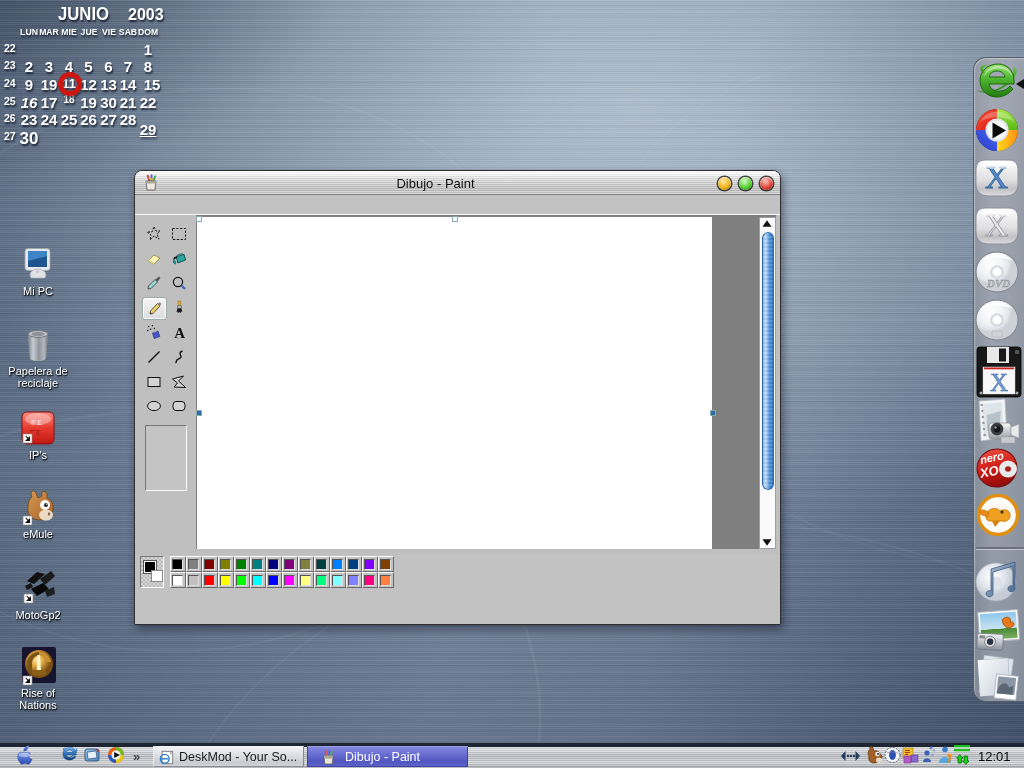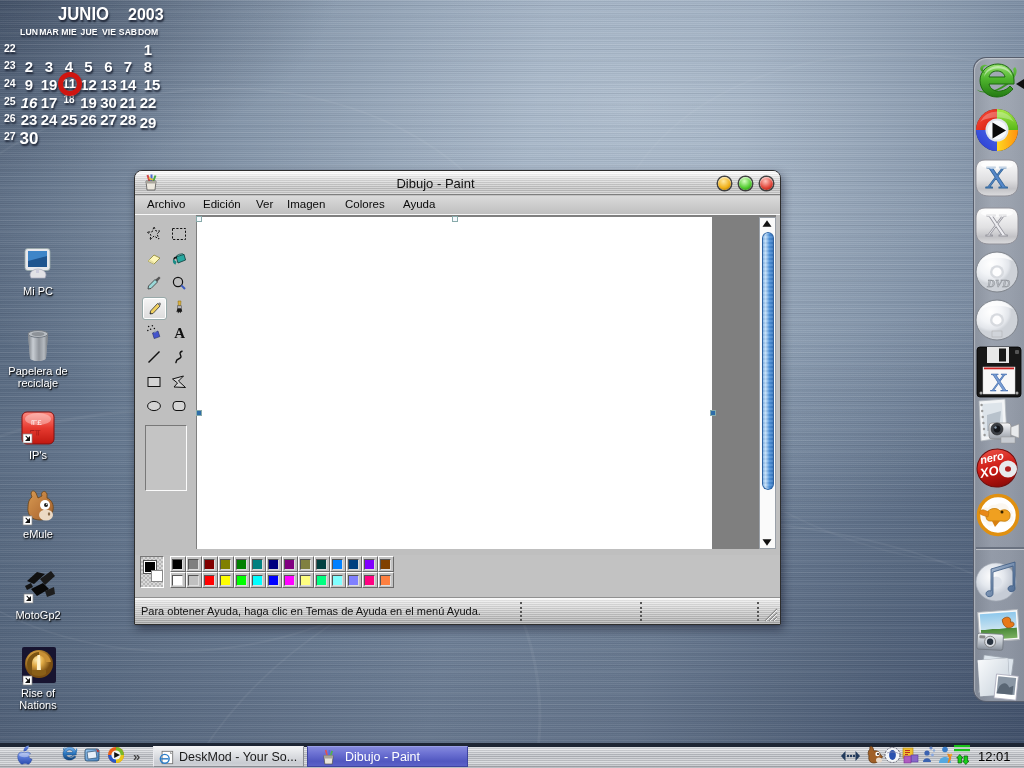--- a/index.html
+++ b/index.html
@@ -64,21 +64,21 @@
 <div class="cal-t" style="left:88.5px; top:93.6px; font-size:15px; transform:translateX(-50%);">19</div>
 <div class="cal-t" style="left:108.5px; top:93.6px; font-size:15px; transform:translateX(-50%);">30</div>
 <div class="cal-t" style="left:128.0px; top:93.6px; font-size:15px; transform:translateX(-50%);">21</div>
 <div class="cal-t" style="left:148.0px; top:93.6px; font-size:15px; transform:translateX(-50%);">22</div>
 <div class="cal-t" style="left:29.0px; top:111.3px; font-size:15px; transform:translateX(-50%);">23</div>
 <div class="cal-t" style="left:49.0px; top:111.3px; font-size:15px; transform:translateX(-50%);">24</div>
 <div class="cal-t" style="left:69.0px; top:111.3px; font-size:15px; transform:translateX(-50%);">25</div>
 <div class="cal-t" style="left:88.5px; top:111.3px; font-size:15px; transform:translateX(-50%);">26</div>
 <div class="cal-t" style="left:108.5px; top:111.3px; font-size:15px; transform:translateX(-50%);">27</div>
 <div class="cal-t" style="left:128.0px; top:111.3px; font-size:15px; transform:translateX(-50%);">28</div>
-<div class="cal-t" style="left:148.0px; top:114px; font-size:15px; transform:translateX(-50%);">29</div>
+<div class="cal-t" style="left:148.0px; top:121px; font-size:15px; transform:translateX(-50%);text-decoration:underline;">29</div>
 <div class="cal-t" style="left:29.0px; top:129.0px; font-size:17px; transform:translateX(-50%);">30</div>
 <div class="abs" style="left:57.5px; top:72px; width:24px; height:24px; border:5px solid #cf1510; border-radius:50%; box-shadow:1px 2px 2px rgba(10,15,30,0.55), inset 1px 1px 1px rgba(10,15,30,0.4);"></div>
 <div class="abs" style="left:24px; top:248px;"><svg width="28" height="32" viewBox="0 0 28 32">
 <rect x="1" y="0.5" width="25" height="22" rx="3" fill="#e8e8ec" stroke="#9aa" stroke-width="0.8"></rect>
 <rect x="4" y="3" width="19" height="16" fill="#2a6cb0"></rect>
 <path d="M4 12 L23 8 L23 19 L4 19 Z" fill="#1d4f86" opacity="0.8"></path>
 <path d="M4 3 h19 v5 l-19 5 z" fill="#3e85c8"></path>
 <path d="M6 27 a8 6 0 0 1 16 0 l-1 3 h-14 z" fill="#e2e2e6" stroke="#aab" stroke-width="0.7"></path>
 <rect x="12" y="22" width="3" height="3" fill="#ccd"></rect>
 </svg></div>
@@ -403,28 +403,20 @@
 <path d="M4.5 1 L7 9" stroke="#d04848" stroke-width="2"></path>
 <path d="M8.5 0.5 L8.5 9" stroke="#4868d0" stroke-width="2"></path>
 <path d="M12.5 1.5 L9.5 9" stroke="#48a848" stroke-width="2"></path>
 <path d="M6 4 L10 6" stroke="#e8c030" stroke-width="1.6"></path>
 <path d="M3 7 L13 7 L12 16 L4 16 Z" fill="#ece8de" stroke="#555" stroke-width="0.8"></path>
 <path d="M3 7 L13 7 L12.8 9.5 L3.2 9.5 Z" fill="#aaa69c"></path>
 </svg>
 <div class="abs" style="left:583px; top:6px; width:13px; height:13px; border-radius:50%; background:radial-gradient(circle at 42% 32%, #ffe9a0, #f0b018 58%, #8a6200); box-shadow:0 0 0 1.5px rgba(40,40,40,0.85), inset 0 1px 1px rgba(255,255,255,0.6);"></div>
 <div class="abs" style="left:604px; top:6px; width:13px; height:13px; border-radius:50%; background:radial-gradient(circle at 42% 32%, #d6ffc0, #52cc30 58%, #1a7a00); box-shadow:0 0 0 1.5px rgba(40,40,40,0.85), inset 0 1px 1px rgba(255,255,255,0.6);"></div>
 <div class="abs" style="left:625px; top:6px; width:13px; height:13px; border-radius:50%; background:radial-gradient(circle at 42% 32%, #ffc4bc, #e04438 58%, #8e1000); box-shadow:0 0 0 1.5px rgba(40,40,40,0.85), inset 0 1px 1px rgba(255,255,255,0.6);"></div>
-<div class="abs" style="left:0; top:25px; width:645px; height:18px; background:linear-gradient(180deg, #dadada, #bfbfbf); font-size:11.5px; color:#0a0a0a;">
-<span class="abs" style="left:12px; top:2px;">Archivo</span>
-<span class="abs" style="left:68px; top:2px;">Edición</span>
-<span class="abs" style="left:121px; top:2px;">Ver</span>
-<span class="abs" style="left:152px; top:2px;">Imagen</span>
-<span class="abs" style="left:210px; top:2px;">Colores</span>
-<span class="abs" style="left:268px; top:2px;">Ayuda</span>
-</div>
 <div class="abs" style="left:0; top:43px; width:645px; height:341px; background:#bfbfbf; border-top:1px solid #f8f8f8;"></div>
 <div class="abs" style="left:61px; top:44px; width:580px; height:334px; background:#7f7f7f;"></div>
 <div class="abs" style="left:62px; top:46px; width:515px; height:332px; background:#fff;"></div>
 <div class="abs" style="left:61.5px; top:45.5px; width:4px; height:4px; background:#f4f8fc; outline:1px solid #8aa;"></div>
 <div class="abs" style="left:318px; top:45.5px; width:4px; height:4px; background:#f4f8fc; outline:1px solid #8aa;"></div>
 <div class="abs" style="left:61.5px; top:240px; width:4px; height:4px; background:#2e6da8; outline:1px solid #8aa;"></div>
 <div class="abs" style="left:576px; top:240px; width:4px; height:4px; background:#2e6da8; outline:1px solid #8aa;"></div>
 <div class="abs" style="left:624px; top:46px; width:17px; height:332px; background:#fafafa; border:1px solid #9aa0a8;">
  <div class="abs" style="left:2px; top:2px; width:0; height:0; border-left:5px solid transparent; border-right:5px solid transparent; border-bottom:7px solid #111; transform:scale(0.9);"></div>
  <div class="abs" style="left:1.5px; top:14px; width:12px; height:258px; border-radius:7px; background:repeating-linear-gradient(180deg, rgba(255,255,255,0.10) 0 2px, rgba(0,0,40,0.045) 2px 4px), linear-gradient(90deg, #6aa5e4 0%, #c2dff8 30%, #4f94dd 62%, #336fb5 100%); box-shadow:inset 0 0 0 1px #2f62a0;"></div>
@@ -610,32 +602,20 @@
     </div>
 <div class="abs" style="left:210.5px; top:401px; width:16px; height:16px; background:#c2c2c2; border:1px solid; border-color:#fff #6a6a6a #6a6a6a #fff;">
       <div class="abs" style="left:1.5px; top:1.5px; width:11px; height:11px; background:#8080FF; border:1px solid; border-color:#555 #ddd #ddd #555;"></div>
     </div>
 <div class="abs" style="left:226.5px; top:401px; width:16px; height:16px; background:#c2c2c2; border:1px solid; border-color:#fff #6a6a6a #6a6a6a #fff;">
       <div class="abs" style="left:1.5px; top:1.5px; width:11px; height:11px; background:#FF0080; border:1px solid; border-color:#555 #ddd #ddd #555;"></div>
     </div>
 <div class="abs" style="left:242.5px; top:401px; width:16px; height:16px; background:#c2c2c2; border:1px solid; border-color:#fff #6a6a6a #6a6a6a #fff;">
       <div class="abs" style="left:1.5px; top:1.5px; width:11px; height:11px; background:#FF8040; border:1px solid; border-color:#555 #ddd #ddd #555;"></div>
     </div>
-<div class="abs" style="left:0; top:426px; width:645px; height:27px; border-top:1px solid #909090;
- background:linear-gradient(180deg, #f8f8f8 0 1px, #e6e6e6 3px, #cdcdcd 12px, #bdbdbd 18px, #a2a2a2 27px);">
- <div class="abs" style="inset:1px 0 0 0; background:repeating-linear-gradient(180deg, rgba(255,255,255,0.3) 0 1px, rgba(0,0,0,0.05) 1px 2px);"></div>
- <span class="abs" style="left:6px; top:7px; font-size:11px; color:#111;">Para obtener Ayuda, haga clic en Temas de Ayuda en el menú Ayuda.</span>
- <div class="abs" style="left:385px; top:4px; height:19px; border-left:2px dotted #555;"></div>
- <div class="abs" style="left:505px; top:4px; height:19px; border-left:2px dotted #555;"></div>
- <div class="abs" style="left:622px; top:4px; height:19px; border-left:2px dotted #555;"></div>
- <svg class="abs" style="right:2px; bottom:2px;" width="15" height="15" viewBox="0 0 15 15">
-  <path d="M14 2 L2 14 M14 6 L6 14 M14 10 L10 14" stroke="#888" stroke-width="1.4"></path>
-  <path d="M14 3 L3 14 M14 7 L7 14 M14 11 L11 14" stroke="#fff" stroke-width="0.8"></path>
- </svg>
-</div>
 </div>
 <div class="abs" style="left:0; top:743px; width:1024px; height:25px;
  background:linear-gradient(180deg, #1e2634 0 3.5px, #c6c9cf 4px, #dfe1e5 6px, #b5b8be 13px, #d2d4d8 20px, #989ba2 25px);">
  <div class="abs" style="left:0; top:4px; right:0; bottom:0; background:repeating-linear-gradient(180deg, rgba(255,255,255,0.3) 0 1px, rgba(0,0,0,0.08) 1px 2px);"></div>
 </div>
 <svg class="abs" style="left:14px; top:744px;" width="21" height="22" viewBox="0 0 21 22">
 <defs>
       <linearGradient id="apg" x1="0" y1="0" x2="0" y2="1">
         <stop offset="0" stop-color="#93aef0"></stop>
         <stop offset="0.4" stop-color="#5a7ad8"></stop>

